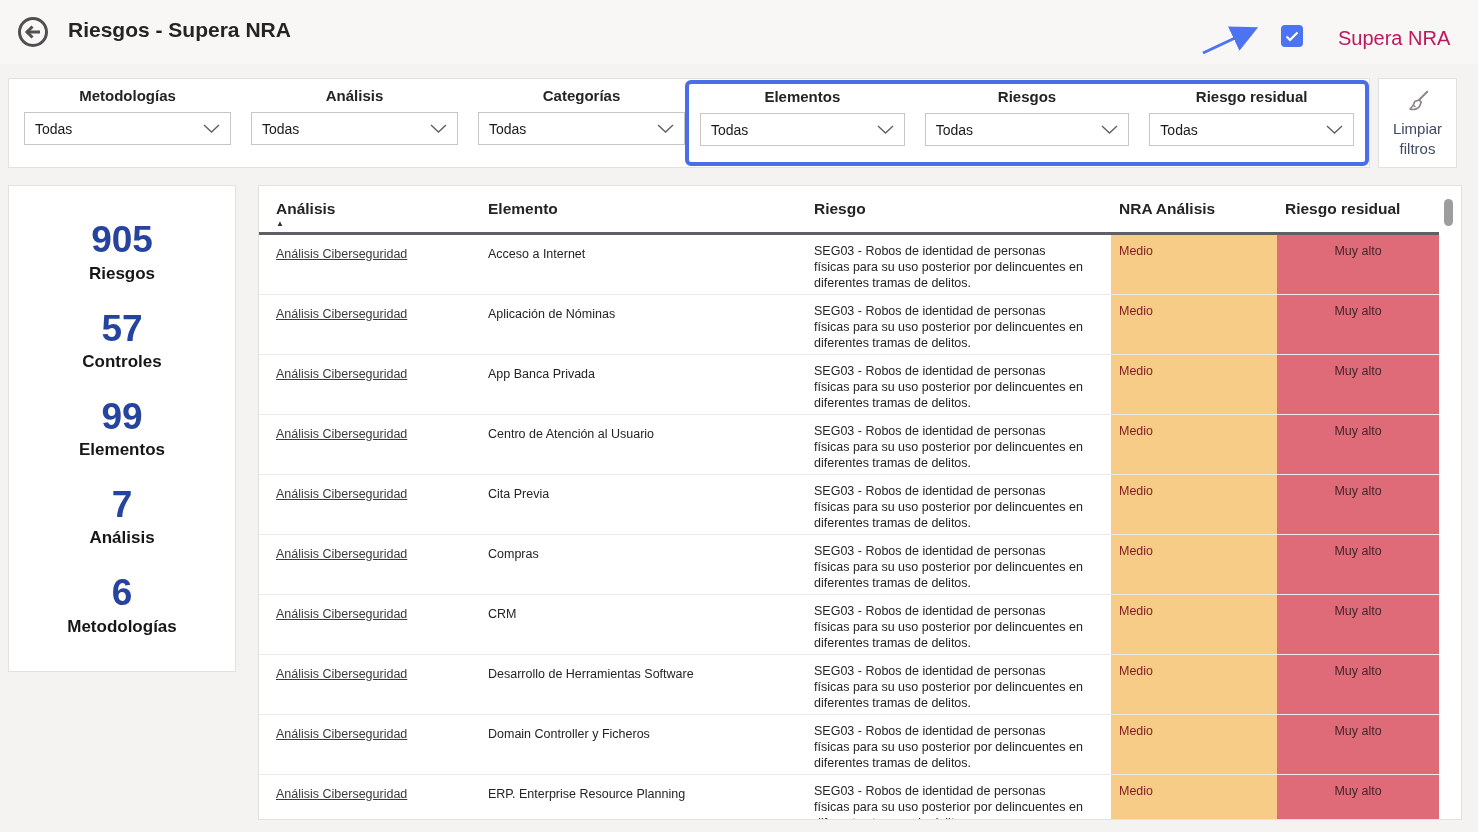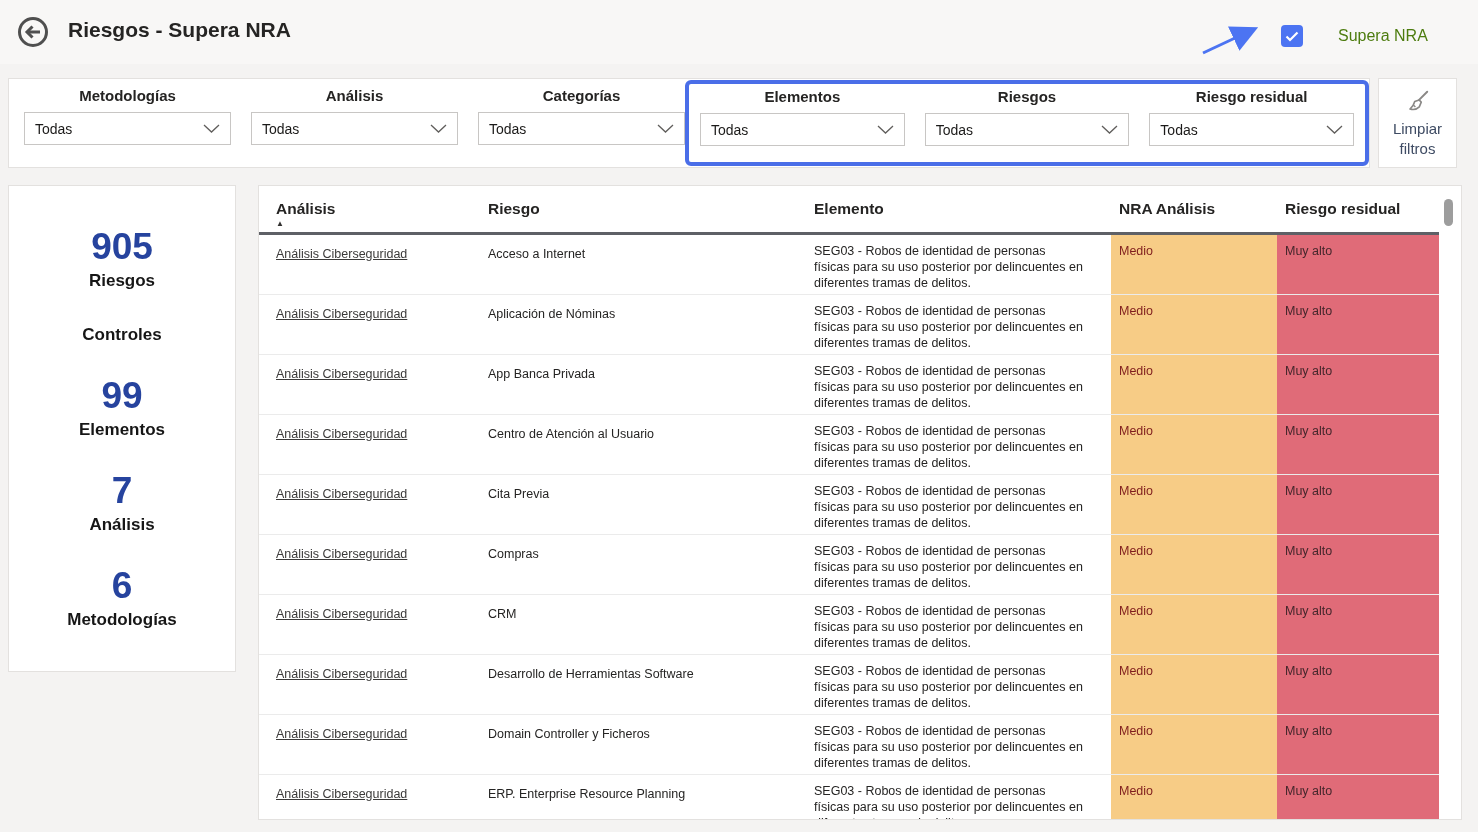--- a/index.html
+++ b/index.html
@@ -15,21 +15,21 @@
   
   .top-bar { position:absolute; left:0; top:0; width:1478px; height:64px; background:#F8F7F6; }
   .back-btn { position:absolute; left:16px; top:15px; width:34px; height:34px; cursor:pointer; }
   .page-title { position:absolute; left:68px; top:18px; font-size:21px; font-weight:600; color:#252423; }
   .annot-arrow { position:absolute; left:1198px; top:22px; width:66px; height:36px; }
   .nra-checkbox {
     position:absolute; left:1281px; top:25px; width:22px; height:22px;
     background:var(--checkbox-blue,#4C74F2); border-radius:4px;
     display:flex; align-items:center; justify-content:center; cursor:pointer;
   }
-  .nra-checkbox-label { position:absolute; left:1338px; top:27px; font-size:16px; color:#4d7c0f; }
+  .nra-checkbox-label { position:absolute; left:1338px; top:27px; font-size:20px; color:#be185d; }
 
   
   .filter-card { left:8px; top:78px; width:1362px; height:90px; display:flex; padding:0 5px; }
   .filter-item { width:227px; padding-top:8px; }
   .filter-label { text-align:center; font-size:15px; font-weight:600; color:#252423; }
   .dropdown {
     margin:8px 10px 0 10px; height:33px; border:1px solid #C8C6C4; background:#fff;
     display:flex; align-items:center; justify-content:space-between; padding:0 10px;
     font-size:14px; color:#1b1a19; cursor:pointer;gap:38px;
   }
@@ -56,21 +56,21 @@
   .th-analisis { padding-left:17px; }
   .th-riesgo { padding-left:0; }
   .sort-ind { display:block; font-size:8px; color:#323130; margin-top:1px; }
   .row { border-bottom:1px solid #EBEBEB; min-height:60px; }
   .cell { font-size:12.5px; line-height:1.26; color:#252423; }
   .c-analisis { padding:12px 10px 0 17px; }
   .c-analisis a { color:#3B3A39; text-decoration:underline; cursor:pointer; }
   .c-elemento { padding:12px 10px 0 0; }
   .c-riesgo { padding:9px 28px 0 0; }
   .c-nra { background:var(--medio-bg,#F7CC86); padding:9px 8px 0 8px; color:#7f1d1d; }
-  .c-residual { background:var(--muy-alto-bg,#E06B78); padding:9px 8px 0 8px; color:#44262B; }
+  .c-residual { background:var(--muy-alto-bg,#E06B78); padding:9px 8px 0 8px; color:#44262B;text-align:center; }
   .scroll-thumb { position:absolute; right:8px; top:13px; width:9px; height:27px; background:#9D9D9D; border-radius:5px; cursor:grab; }
 </style>
 </head>
 <body>
 
 <div class="top-bar">
   <div class="back-btn">
     <svg width="34" height="34" viewBox="0 0 34 34">
       <circle cx="17" cy="17" r="13.5" fill="none" stroke="#4F4F4F" stroke-width="3"></circle>
       <line x1="24" y1="17" x2="12" y2="17" stroke="#4F4F4F" stroke-width="3"></line>
@@ -170,20 +170,21 @@
   <div class="clear-label">Limpiar filtros</div>
 </div>
 
 <div class="card kpi-card" id="kpi-host">
   <div class="kpi">
     <div class="kpi-value">905</div>
     <div class="kpi-label">Riesgos</div>
   </div>
 
   <div class="kpi">
+    <div class="kpi-value">57</div>
     <div class="kpi-label">Controles</div>
   </div>
 
   <div class="kpi">
     <div class="kpi-value">99</div>
     <div class="kpi-label">Elementos</div>
   </div>
 
   <div class="kpi">
     <div class="kpi-value">7</div>
@@ -195,22 +196,22 @@
     <div class="kpi-label">Metodologías</div>
   </div>
 </div>
 
 <div class="card table-card">
   <div class="tbl-grid tbl-header">
     <div class="th th-analisis">
       <span>Análisis</span>
       <span class="sort-ind">▲</span>
     </div>
+    <div class="th">Elemento</div>
     <div class="th th-riesgo">Riesgo</div>
-    <div class="th">Elemento</div>
     <div class="th" style="padding-left:8px">NRA Análisis</div>
     <div class="th" style="padding-left:8px">Riesgo residual</div>
   </div>
   <div id="rows-host">
   <div class="tbl-grid row">
     <div class="cell c-analisis">
       <a>Análisis Ciberseguridad</a>
     </div>
     <div class="cell c-elemento">Acceso a Internet</div>
     <div class="cell c-riesgo">SEG03 - Robos de identidad de personas físicas para su uso posterior por delincuentes en diferentes tramas de delitos.</div>

